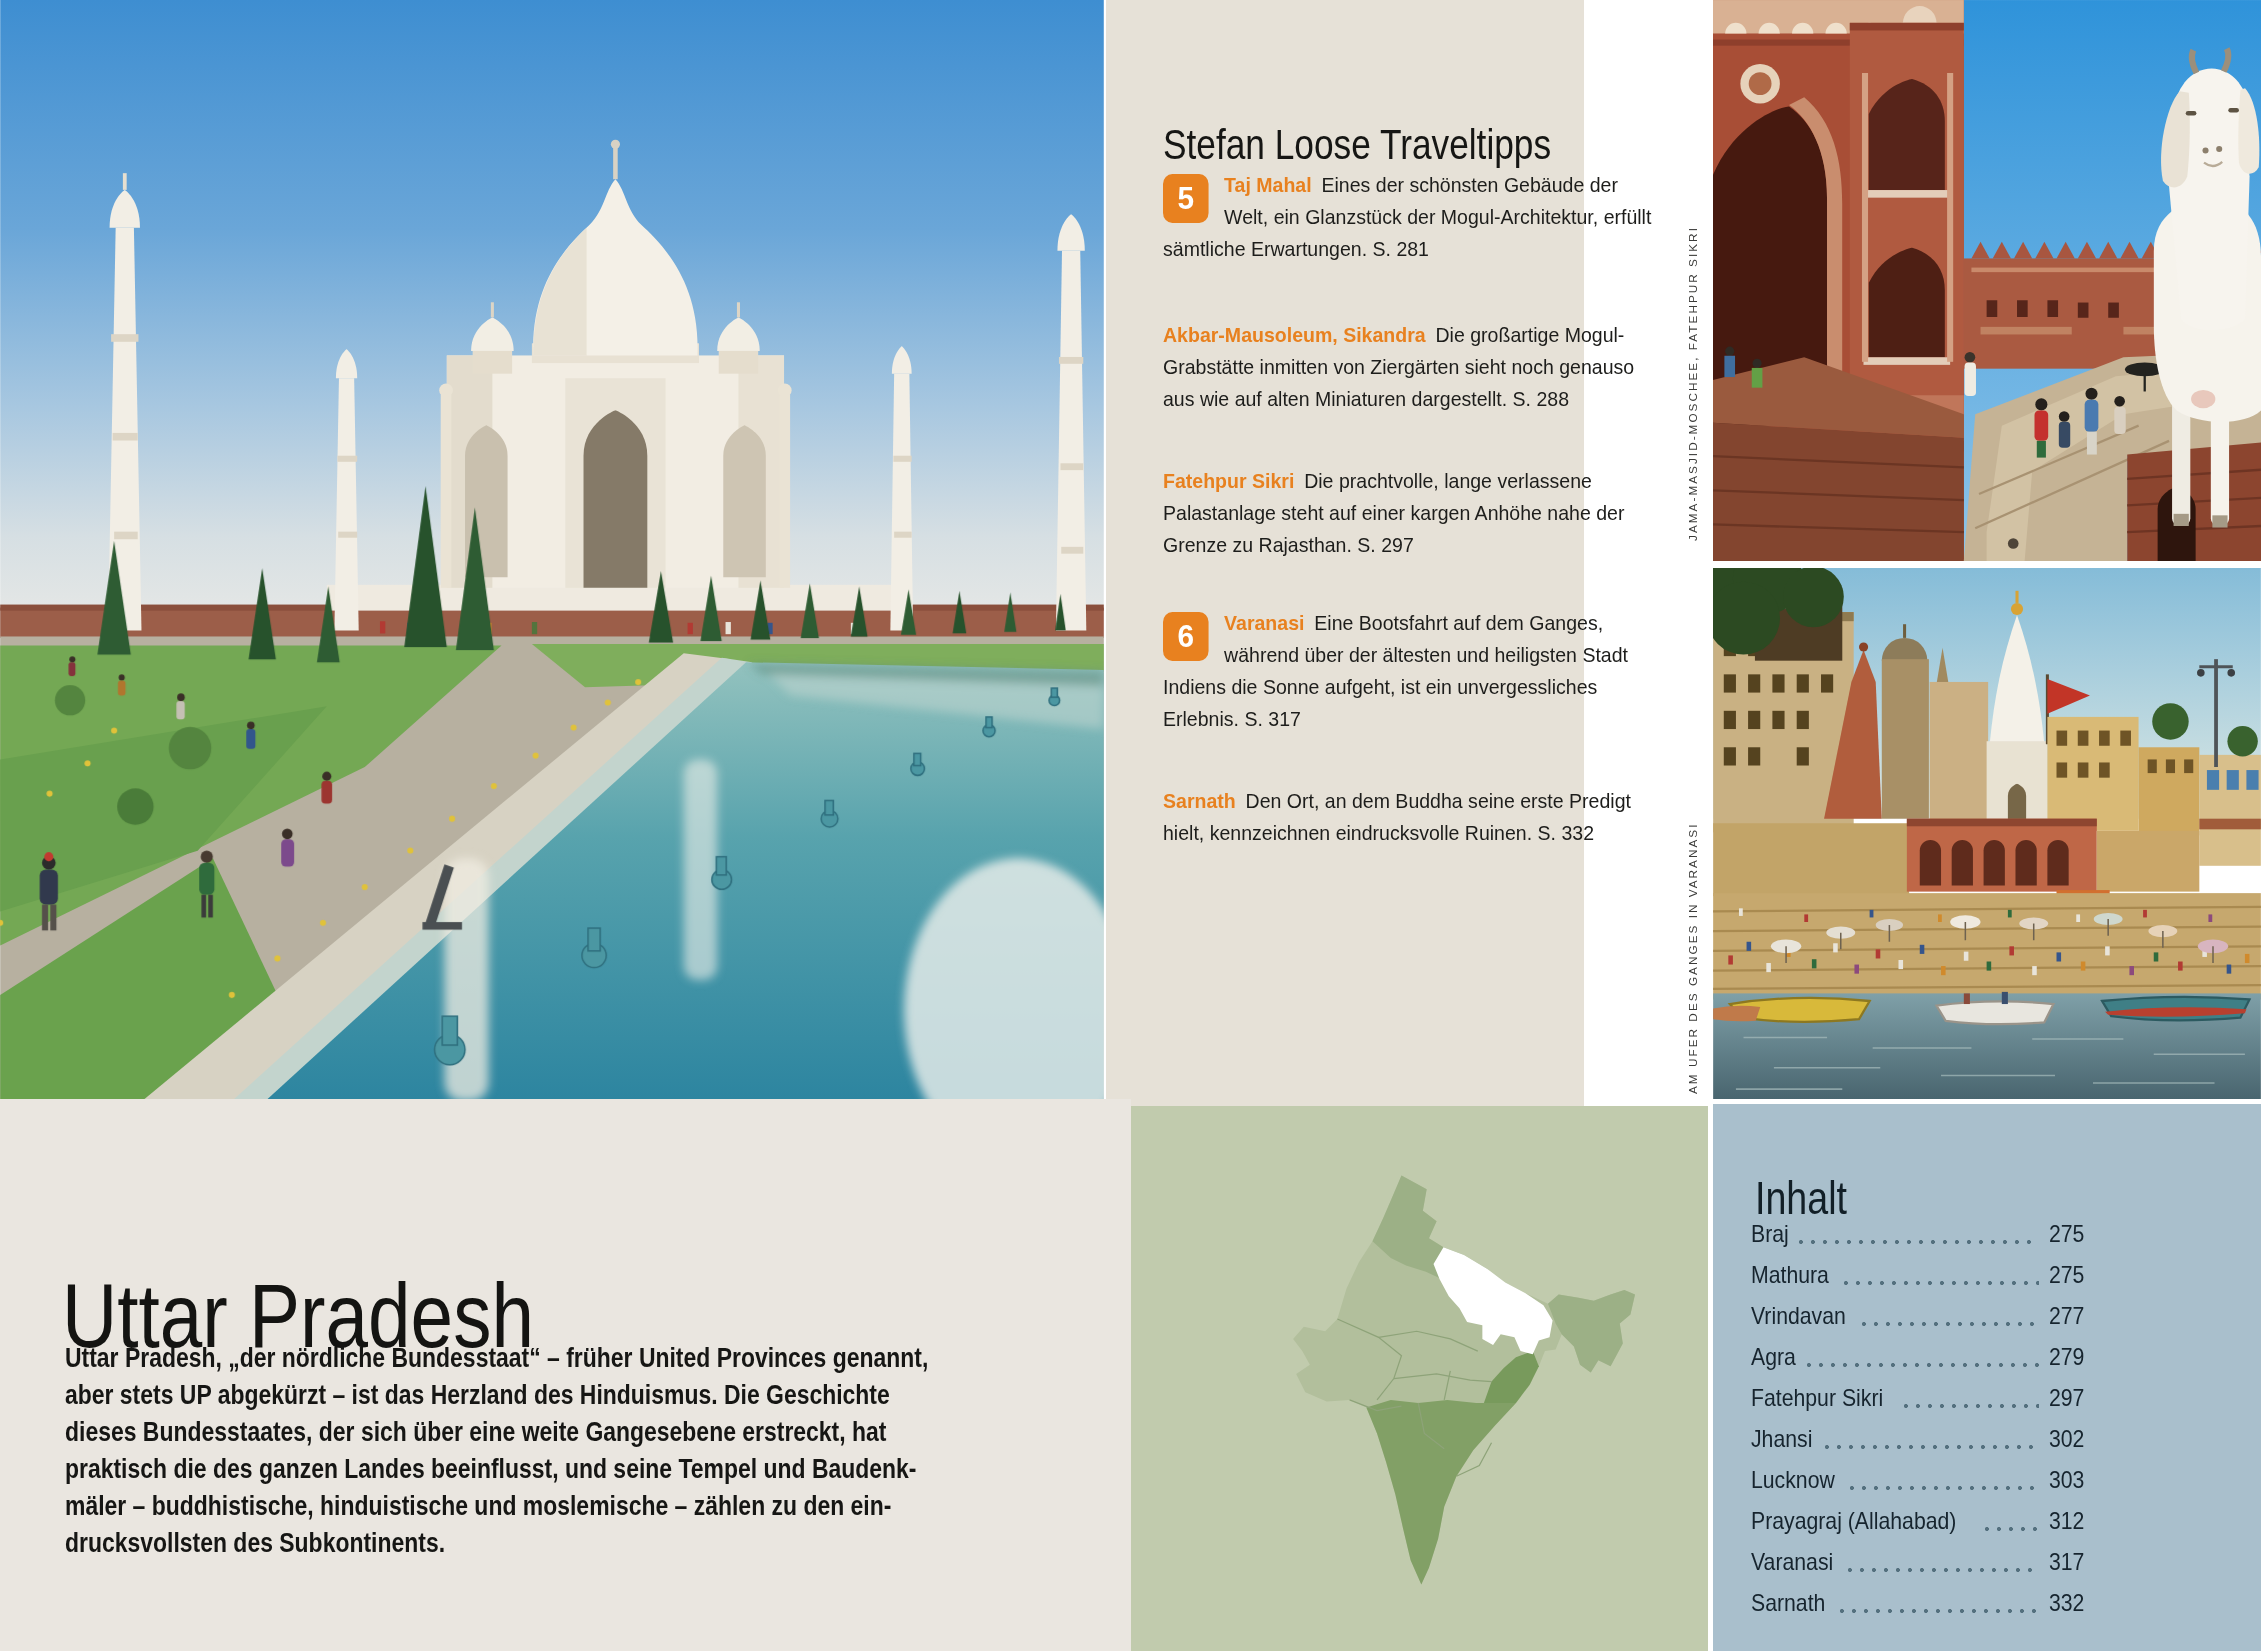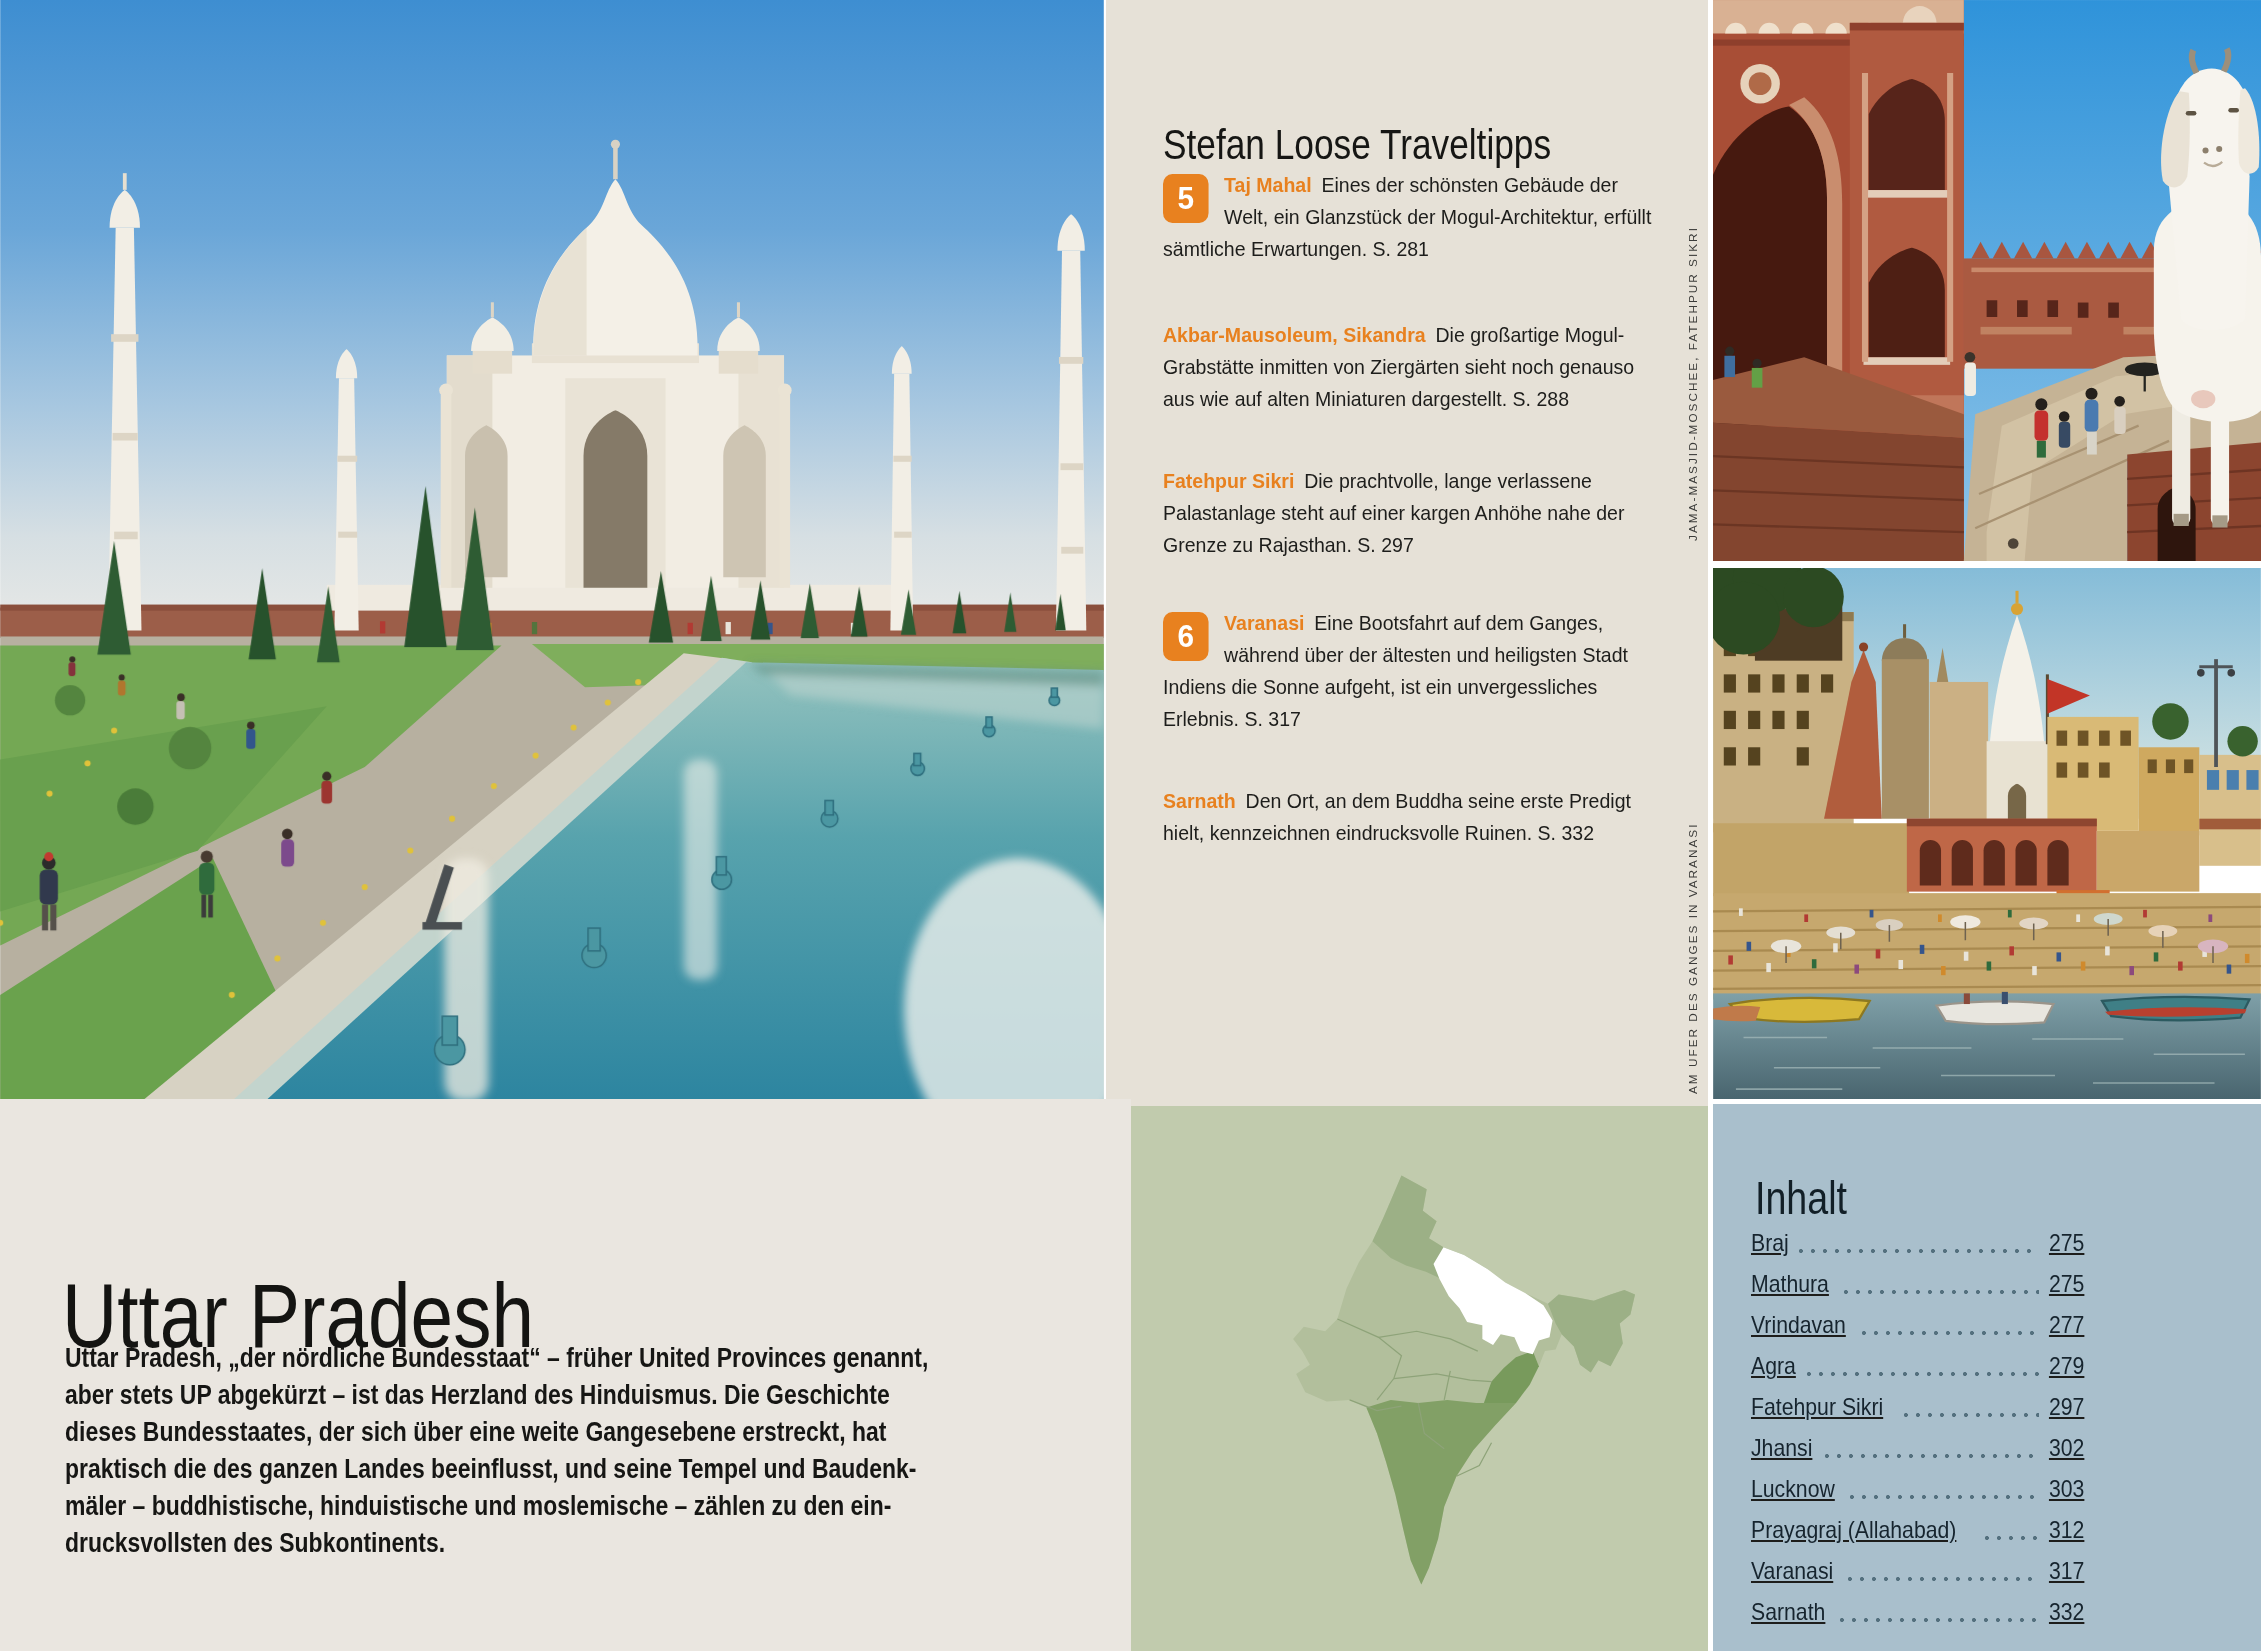--- a/index.html
+++ b/index.html
@@ -5,21 +5,21 @@
   html,body{margin:0;padding:0;background:#ffffff;}
   #page{position:relative;width:2261px;height:1651px;background:#ffffff;overflow:hidden;
         font-family:"Liberation Sans",sans-serif;color:#1d1d1b;}
   .abs{position:absolute;}
   
   #photo-taj{left:0;top:0;width:1104px;height:1099px;}
   #photo-fatehpur{left:1713px;top:0;width:548px;height:561px;}
   #photo-varanasi{left:1713px;top:568px;width:548px;height:531px;}
   svg{display:block;}
   
-  #col-tips{left:1106px;top:0;width:602px;height:1106px;background:#e6e1d7;}
+  #col-tips{left:1106px;top:0;width:478px;height:1106px;background:#e6e1d7;}
   #tips-title{position:absolute;left:57px;top:91px;font-size:43px;font-weight:500;
               letter-spacing:0;transform:scaleX(0.82);transform-origin:0 0;white-space:nowrap;color:#161614;}
   .tip{position:absolute;left:57px;width:538px;font-size:21px;line-height:32px;
        transform:scaleX(0.93);transform-origin:0 0;color:#1d1d1b;}
   .tips-host .tip:nth-of-type(1){top:169px;}
   .tips-host .tip:nth-of-type(2){top:319px;}
   .tips-host .tip:nth-of-type(3){top:465px;}
   .tips-host .tip:nth-of-type(4){top:607px;}
   .tips-host .tip:nth-of-type(5){top:785px;}
   .badge{float:left;width:49px;height:49px;margin:5.3px 16.7px 7.6px 0;background:#e8811f;
@@ -39,21 +39,21 @@
                 transform:scaleX(0.85);transform-origin:0 0;white-space:nowrap;color:#141412;}
   #region-intro{position:absolute;left:65px;top:1340px;width:1117px;font-size:27px;font-weight:bold;
                 line-height:37px;transform:scaleX(0.85);transform-origin:0 0;color:#161614;}
   
   #panel-map{left:1131px;top:1106px;width:577px;height:546px;background:#c1cbad;}
   #map-india{position:absolute;left:156px;top:68px;}
   
   #panel-inhalt{left:1713px;top:1104px;width:548px;height:547px;background:#a9bfcc;text-align:center;}
   #inhalt-title{position:absolute;left:42px;top:27px;font-size:47px;font-weight:500;
                 transform:scaleX(0.8);transform-origin:0 0;color:#121f27;}
-  #toc{position:absolute;left:38px;top:119px;width:333px;text-decoration:underline;}
+  #toc{position:absolute;left:38px;top:110px;width:333px;}
   .toc-row{display:flex;align-items:flex-end;height:41px;font-size:23.6px;color:#16242e;}
   .toc-label{transform:scaleX(0.9);transform-origin:0 100%;white-space:nowrap;padding-bottom:6.8px;}
   .toc-dots{flex:1;height:9px;margin:0 6px 10px 6px;
             background-image:radial-gradient(circle at 1.9px 6px,#54707e 1.7px,transparent 2.3px);
             background-size:12px 9px;background-repeat:repeat-x;background-position:0 0;}
   .toc-page{transform:scaleX(0.9);transform-origin:100% 100%;padding-bottom:6.8px;}
 </style>
 </head>
 <body>
 

